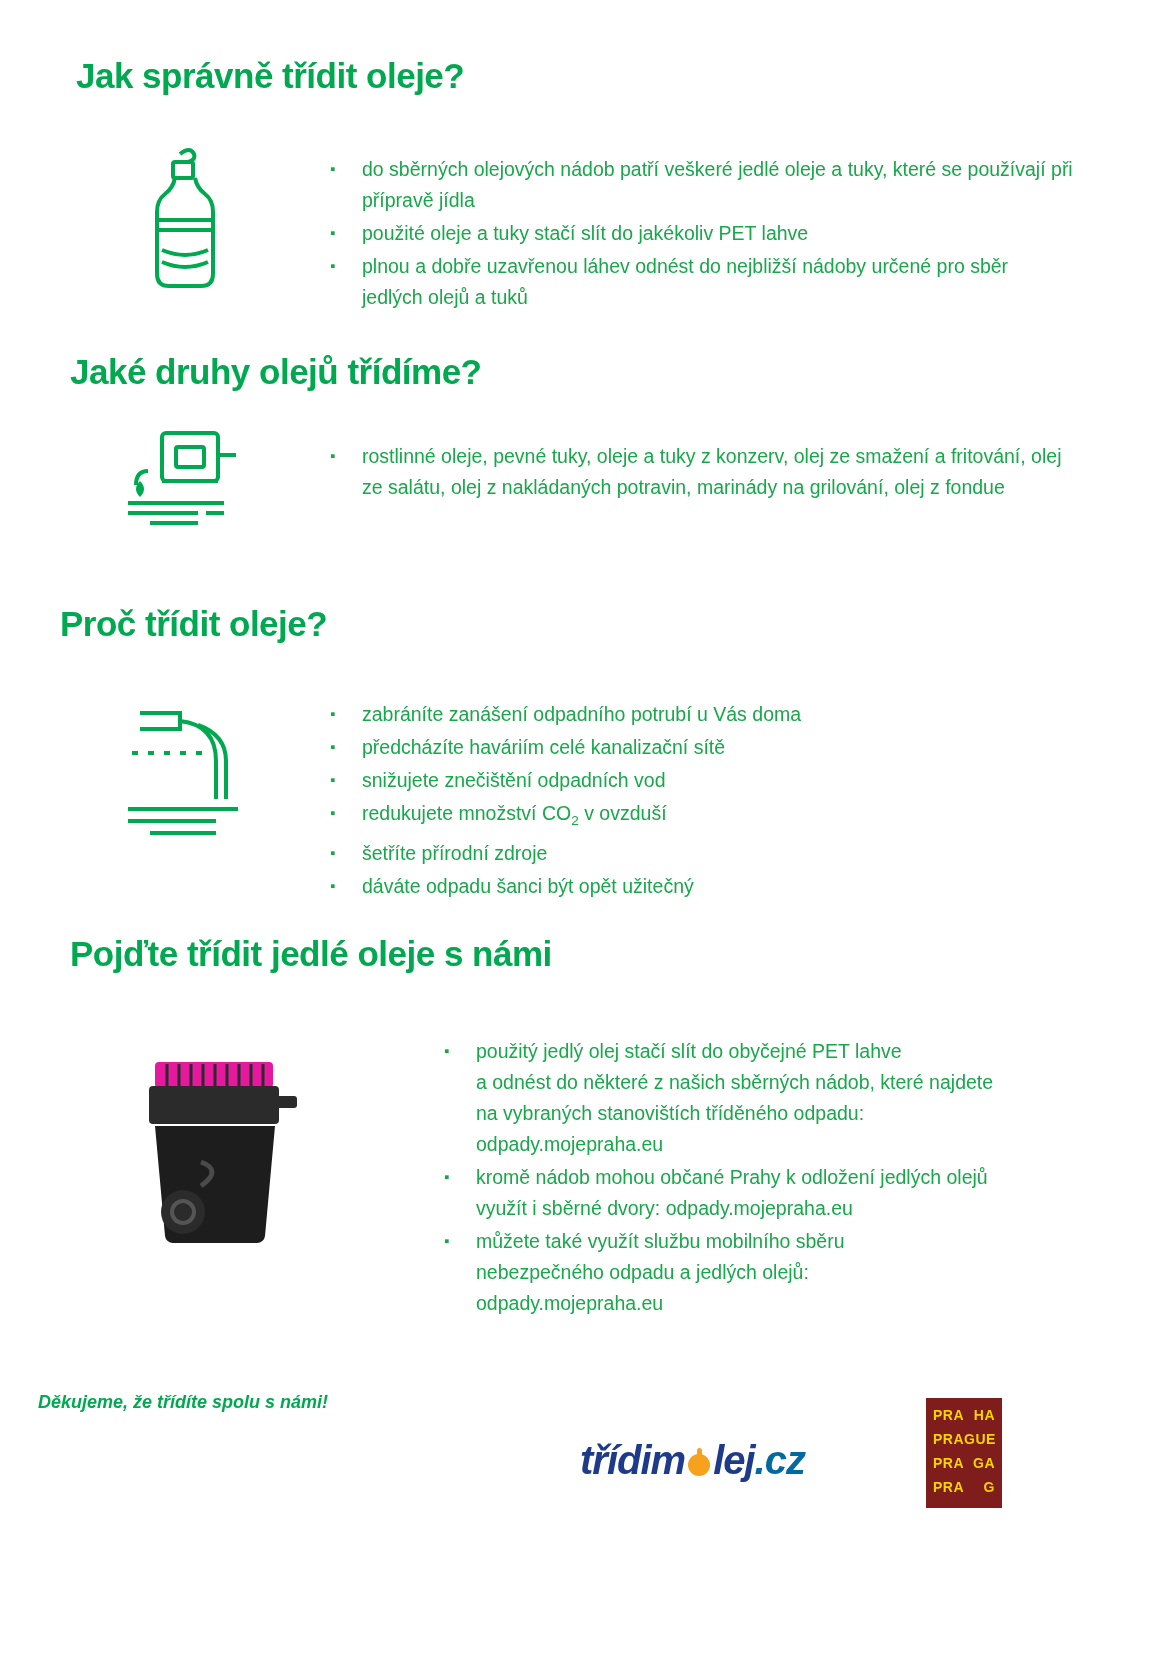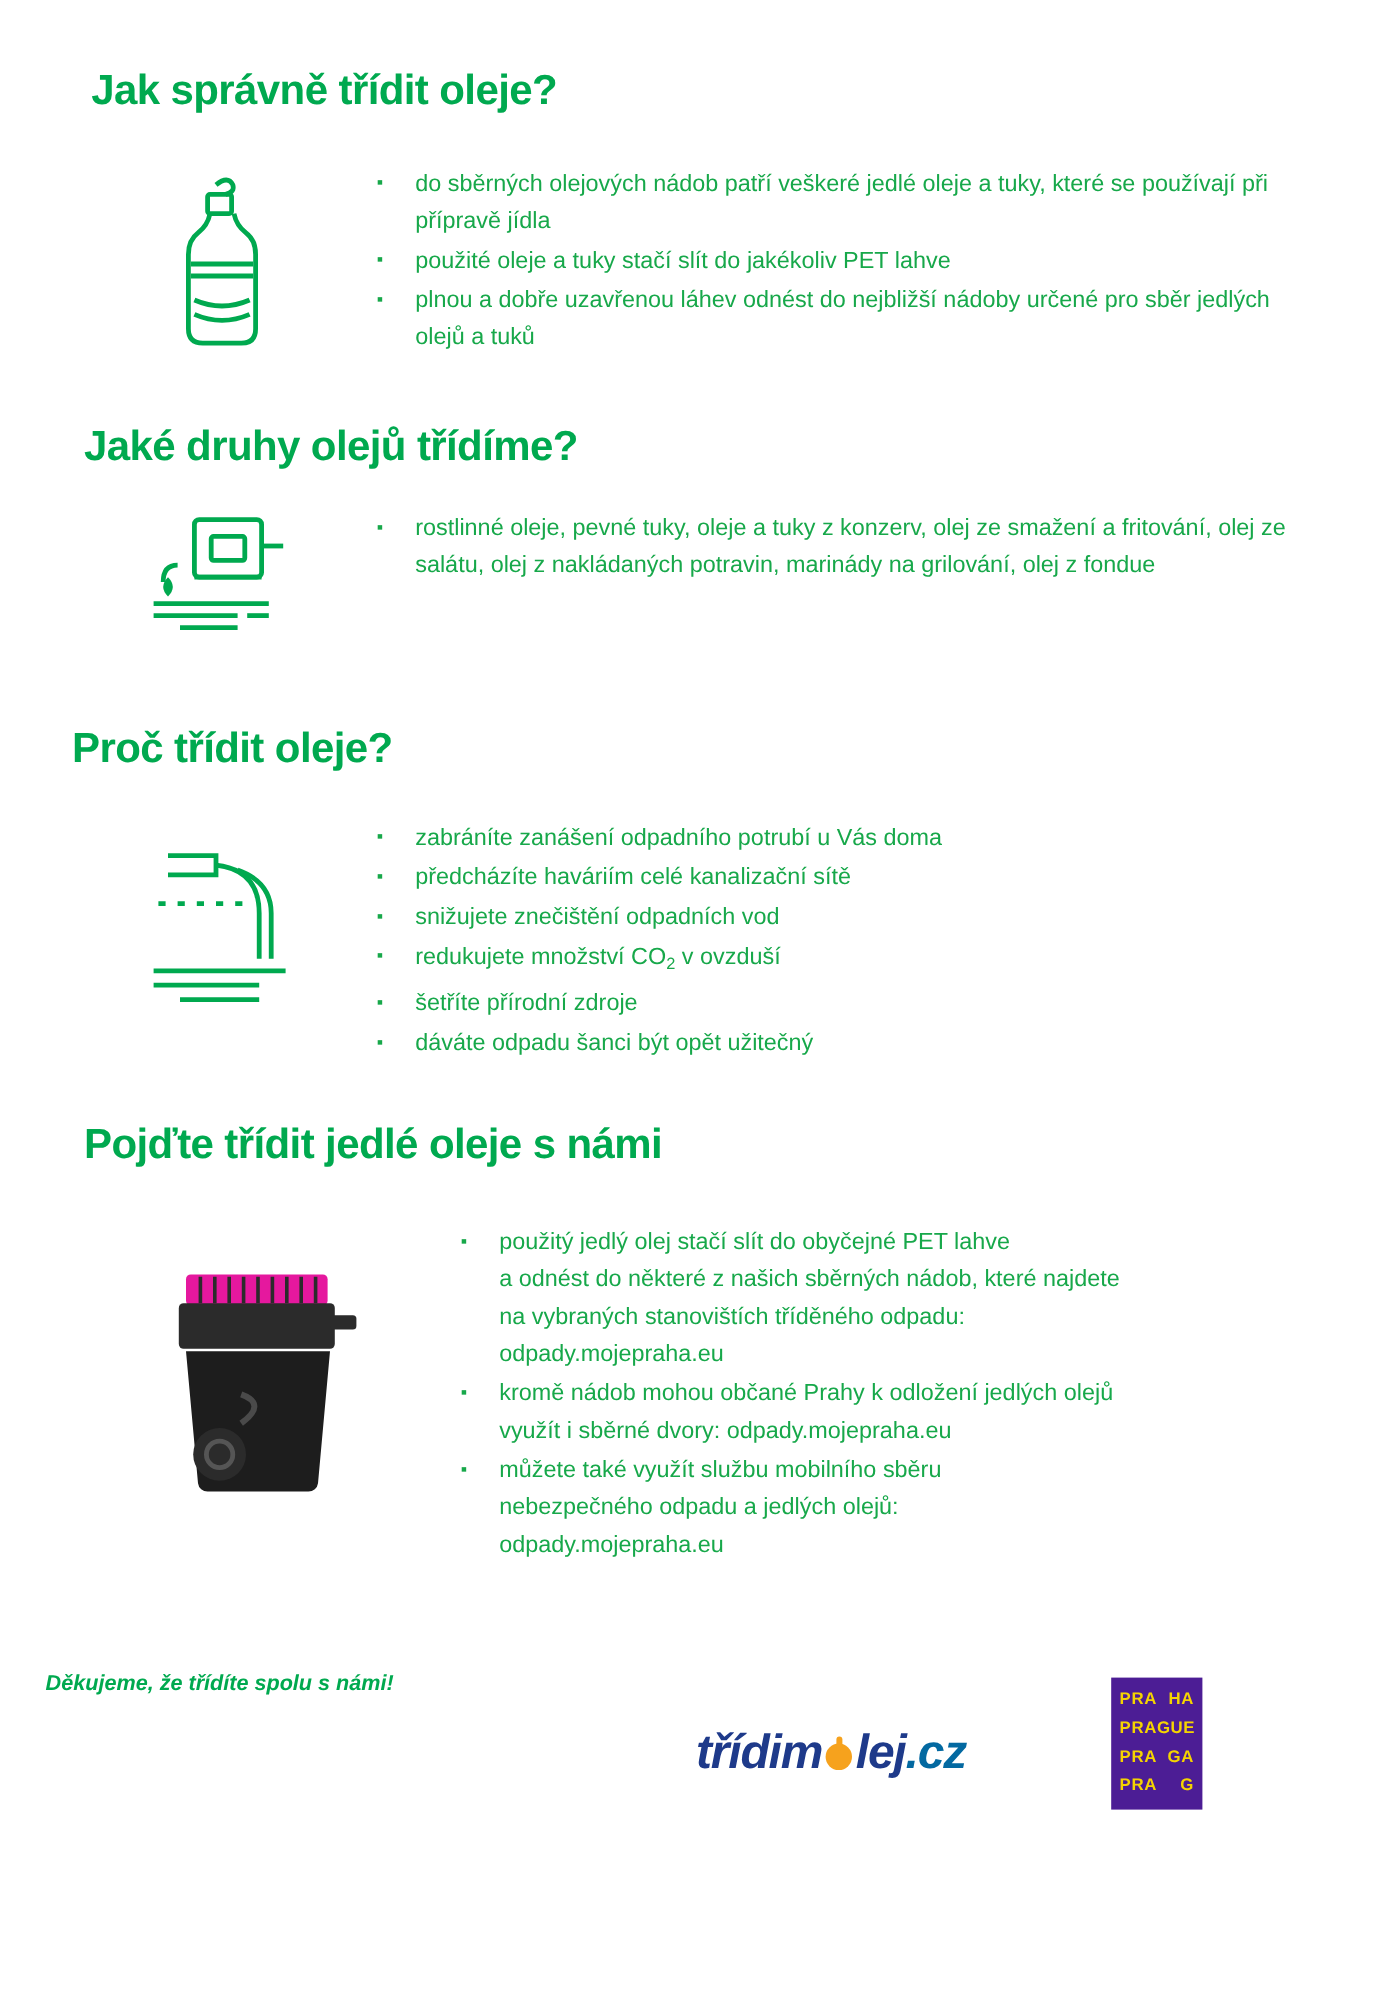--- a/index.html
+++ b/index.html
@@ -23,21 +23,21 @@
   h2.heading {
     font-size: 35px;
     font-weight: bold;
     color: #00a94f;
     letter-spacing: -0.5px;
     margin: 0;
     padding: 0;
   }
   .bullets {
     list-style: none;
-    margin: 0;
+    margin: 16px;
     padding: 0;
   }
   .bullets li {
     position: relative;
     padding-left: 46px;
     font-size: 19.5px;
     line-height: 31px;
     color: #17a84a;
     margin-bottom: 2px;
   }
@@ -54,21 +54,21 @@
 
   
   #h1 { position: absolute; left: 76px; top: 56px; text-align: center; }
   #h2 { position: absolute; left: 70px; top: 352px; }
   #h3 { position: absolute; left: 60px; top: 604px; }
   #h4 { position: absolute; left: 70px; top: 934px; }
 
   #sec1 { position: absolute; left: 70px; top: 138px; width: 1020px; }
   #sec2 { position: absolute; left: 70px; top: 425px; width: 1020px; }
   #sec3 { position: absolute; left: 70px; top: 683px; width: 1020px; }
-  #sec4 { position: absolute; left: 70px; top: 1020px; width: 1030px; }
+  #sec4 { position: absolute; left: 70px; top: 1020px; width: 1030px; gap: 44px; }
 
   #sec1 .bullets, #sec2 .bullets, #sec3 .bullets { width: 790px; }
   #sec4 .bullets { width: 760px; }
   #sec4 .icon-col { width: 300px; flex: 0 0 300px; padding-top: 20px; }
   #sec3 .icon-col { padding-top: 8px; }
 
   .sub { font-size: 0.7em; vertical-align: -0.35em; }
 
   
   .footer-thanks {
@@ -117,21 +117,21 @@
     border-radius: 3px;
   }
   .footer-logo .cz { color: #0369a1; }
 
   .praha-logo {
     position: absolute;
     left: 926px;
     top: 1398px;
     width: 76px;
     height: 110px;
-    background: #4c1d95;
+    background: #7f1d1d;
     color: #f5d400;
     font-weight: bold;
     font-size: 14px;
     line-height: 24px;
     padding: 5px 0 0 0;
     letter-spacing: 0.5px;
   }
   .praha-logo .prow { display: flex; justify-content: space-between; padding: 0 7px; }
   .praha-logo .prow span { display: block; }
 

